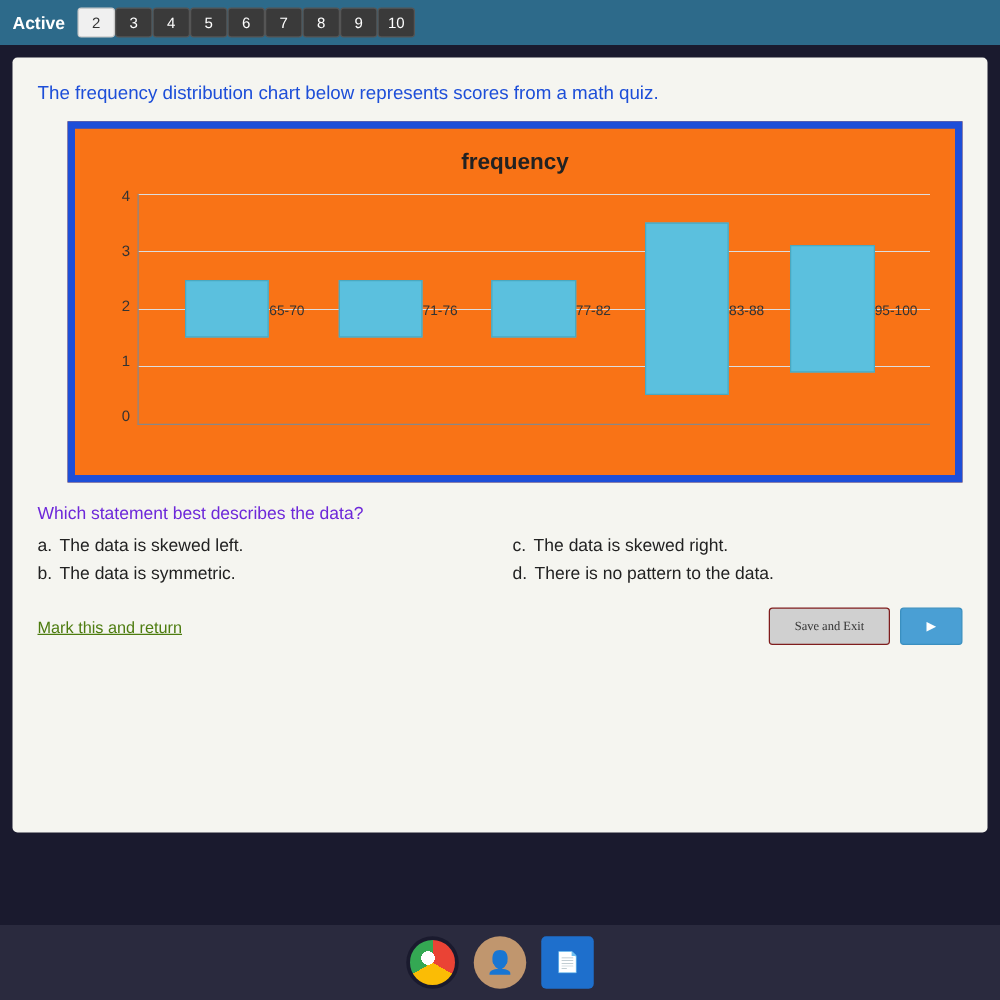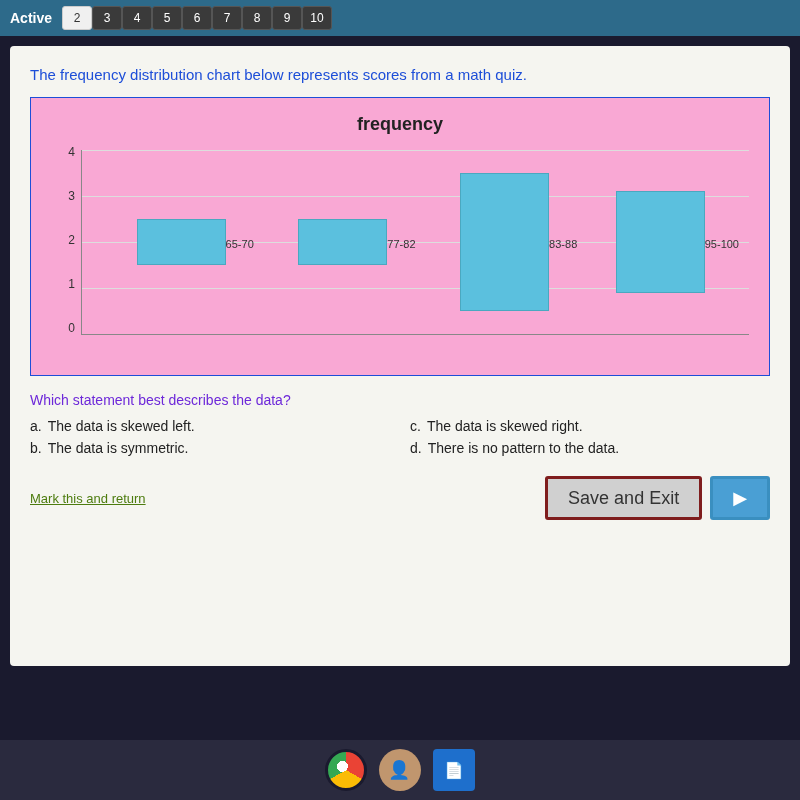--- a/index.html
+++ b/index.html
@@ -56,25 +56,26 @@
     }
 
     .question-text {
       font-size: 15px;
       color: #1d4ed8;
       margin-bottom: 14px;
     }
 
     
     .chart-container {
-      background: #f9a8d4;
-      border: 1px solid #1d4ed8;
+      background: #f97316;
+      border: 6px solid #1d4ed8;
       padding: 16px 20px 10px 20px;
       margin-bottom: 16px;
       position: relative;
+      margin-left: 24px;
     }
     .chart-title {
       text-align: center;
       font-size: 18px;
       font-weight: bold;
       color: #222;
       margin-bottom: 10px;
     }
 
     .chart-area {
@@ -185,26 +186,27 @@
     .mark-return {
       color: #4d7c0f;
       font-size: 13px;
       text-decoration: underline;
       cursor: pointer;
       background: none;
       border: none;
     }
     .save-exit-btn {
       background: #d0d0d0;
-      border: 3px solid #7f1d1d;
+      border: 1px solid #7f1d1d;
       padding: 8px 20px;
-      font-size: 18px;
+      font-size: 10px;
       cursor: pointer;
       border-radius: 3px;
       color: #333;
+      font-family: Liberation Serif, serif;
     }
 
     
     .taskbar {
       position: absolute;
       bottom: 0;
       left: 0;
       right: 0;
       height: 60px;
       background: #2a2a3e;
@@ -259,20 +261,24 @@
         <span>4</span>
       </div>
 
       <div class="bars-wrapper">
         <div class="bar-group">
           <div class="bar" style="height: calc(185px * 1/4);"></div>
           <div class="bar-label">65-70</div>
         </div>
         <div class="bar-group">
           <div class="bar" style="height: calc(185px * 1/4);"></div>
+          <div class="bar-label">71-76</div>
+        </div>
+        <div class="bar-group">
+          <div class="bar" style="height: calc(185px * 1/4);"></div>
           <div class="bar-label">77-82</div>
         </div>
         <div class="bar-group">
           <div class="bar" style="height: calc(185px * 3/4);"></div>
           <div class="bar-label">83-88</div>
         </div>
         <div class="bar-group">
           <div class="bar" style="height: calc(185px * 2.2/4);"></div>
           <div class="bar-label">95-100</div>
         </div>

